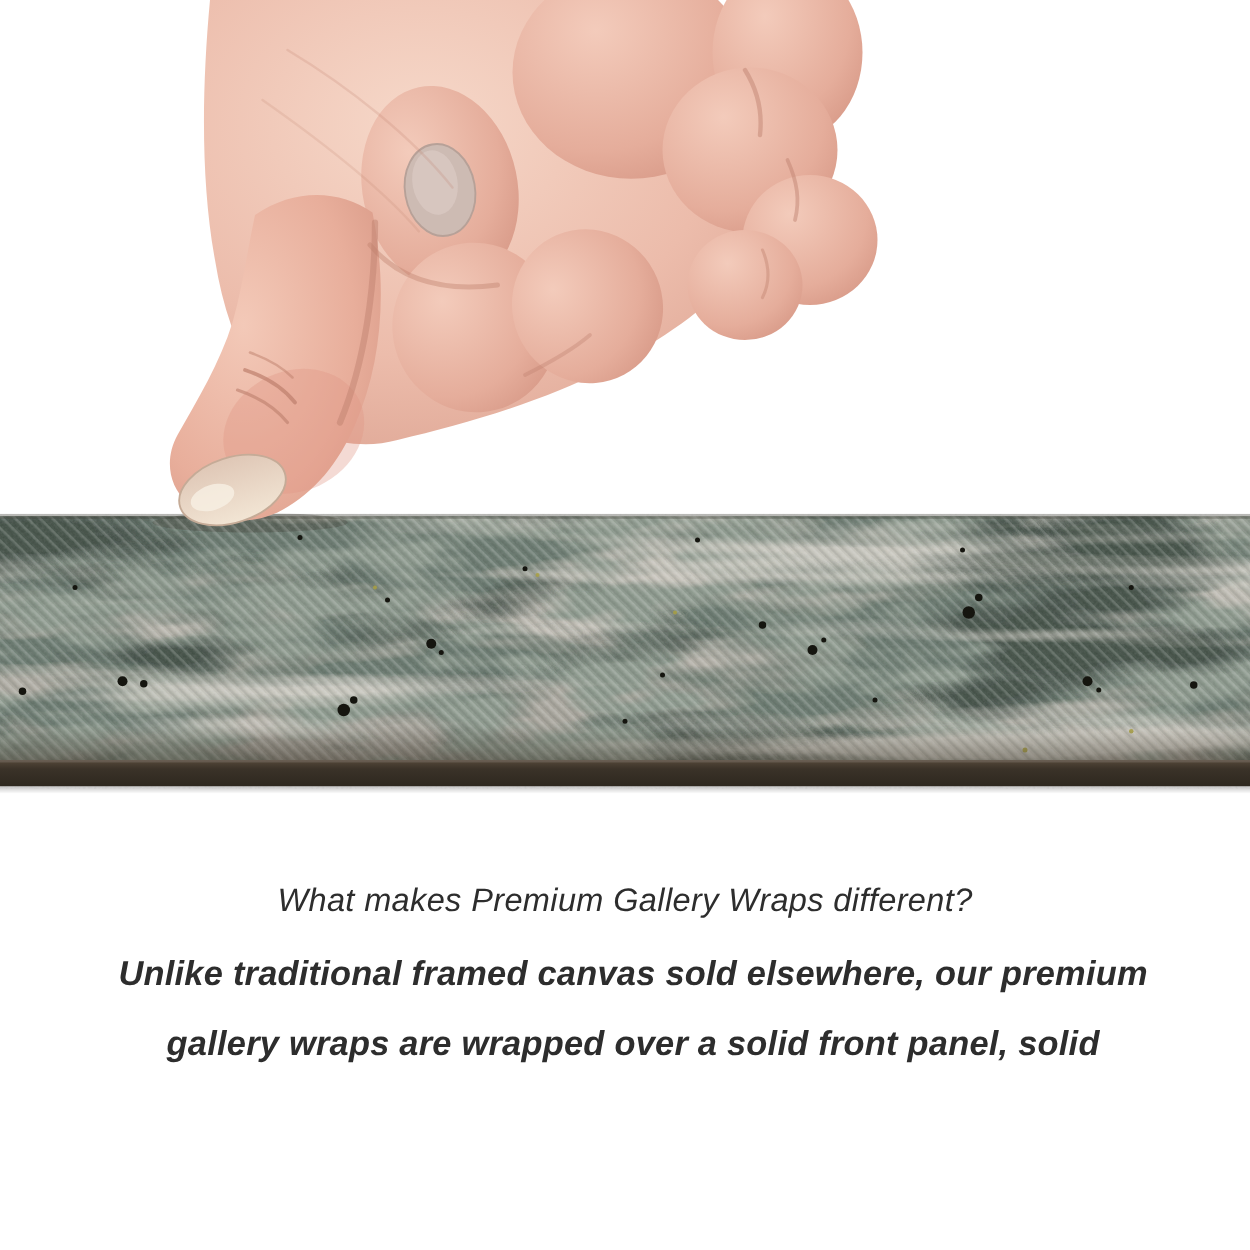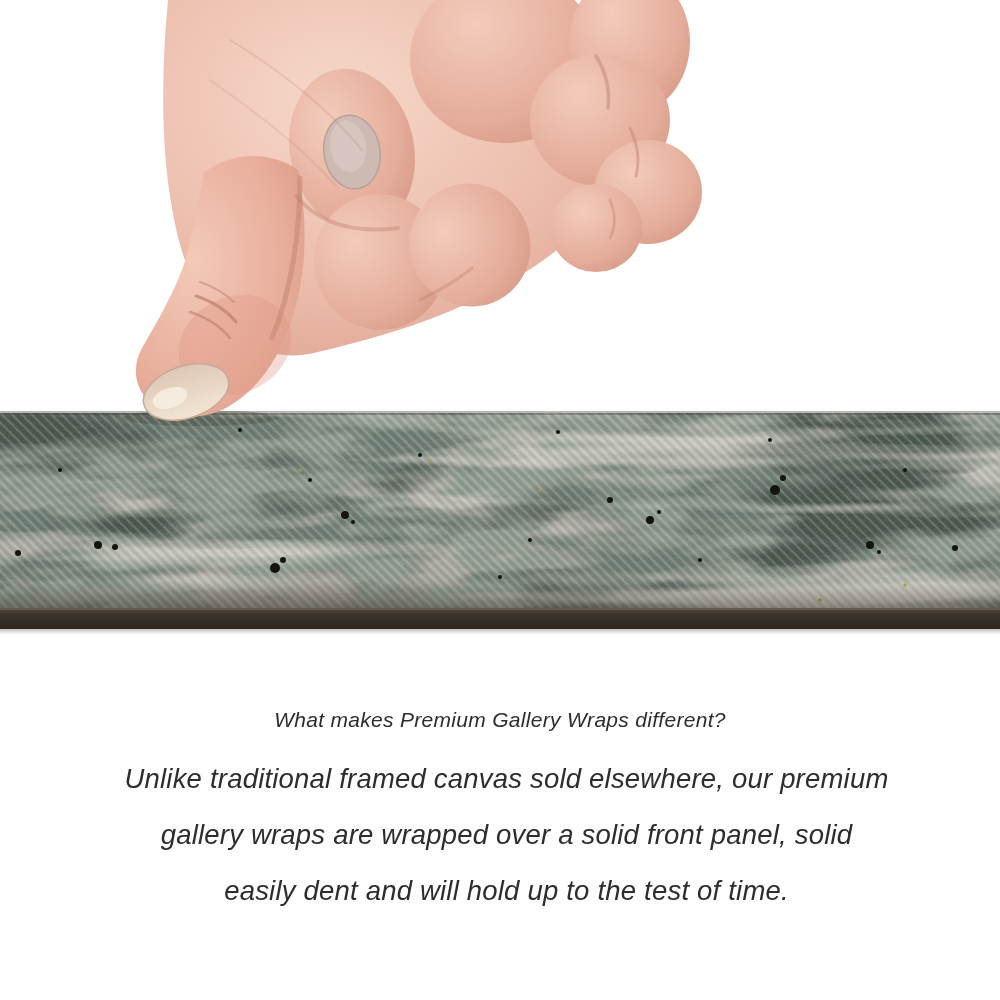--- a/index.html
+++ b/index.html
@@ -3,22 +3,22 @@
 <meta charset="utf-8">
 <style>
   html,body{margin:0;padding:0;background:#ffffff;}
   body{width:1000px;height:1000px;position:relative;overflow:hidden;
        font-family:"Liberation Sans",sans-serif;}
   .stage{position:absolute;inset:0;}
   .hand-svg{position:absolute;left:0;top:0;}
   .strip-svg{position:absolute;left:0;top:411px;}
   .copy{position:absolute;top:697px;left:0;width:1000px;text-align:center;
         color:#2d2d2d;font-style:italic;}
-  .copy h1{font-size:21px;line-height:46px;font-weight:400;margin:0 0 5px 0;letter-spacing:.3px;}
-  .copy p{font-size:27.5px;line-height:40px;font-weight:400;margin:16px;letter-spacing:.2px;padding-left:13px;}
+  .copy h1{font-size:26px;line-height:46px;font-weight:400;margin:0 0 5px 0;letter-spacing:.3px;}
+  .copy p{font-size:27.5px;line-height:40px;font-weight:700;margin:16px;letter-spacing:.2px;padding-left:13px;}
 </style>
 </head>
 <body>
 
 <div class="stage">
 
   <svg class="strip-svg" width="1000" height="224" viewBox="0 0 1000 224">
     <defs>
       <linearGradient id="baseGrad" x1="0" y1="0" x2="0" y2="1">
         <stop offset="0" stop-color="#c8c5bc"></stop>
@@ -201,16 +201,15 @@
       <path d="M 610,200 C 616,214 616,226 610,238" stroke-width="2.5" opacity="0.4"></path>
       <path d="M 230,40 C 280,70 330,110 362,150" stroke-width="2" opacity="0.22"></path>
       <path d="M 210,80 C 260,115 305,150 335,185" stroke-width="2" opacity="0.18"></path>
     </g>
   </svg>
 
   <div class="copy">
     <h1>What makes Premium Gallery Wraps different?</h1>
     <p>Unlike traditional framed canvas sold elsewhere, our premium</p>
     <p>gallery wraps are wrapped over a solid front panel, solid</p>
-    <p>easily dent and will hold up to the test of time.</p>
   </div>
 
 </div>
 
 </body></html>

